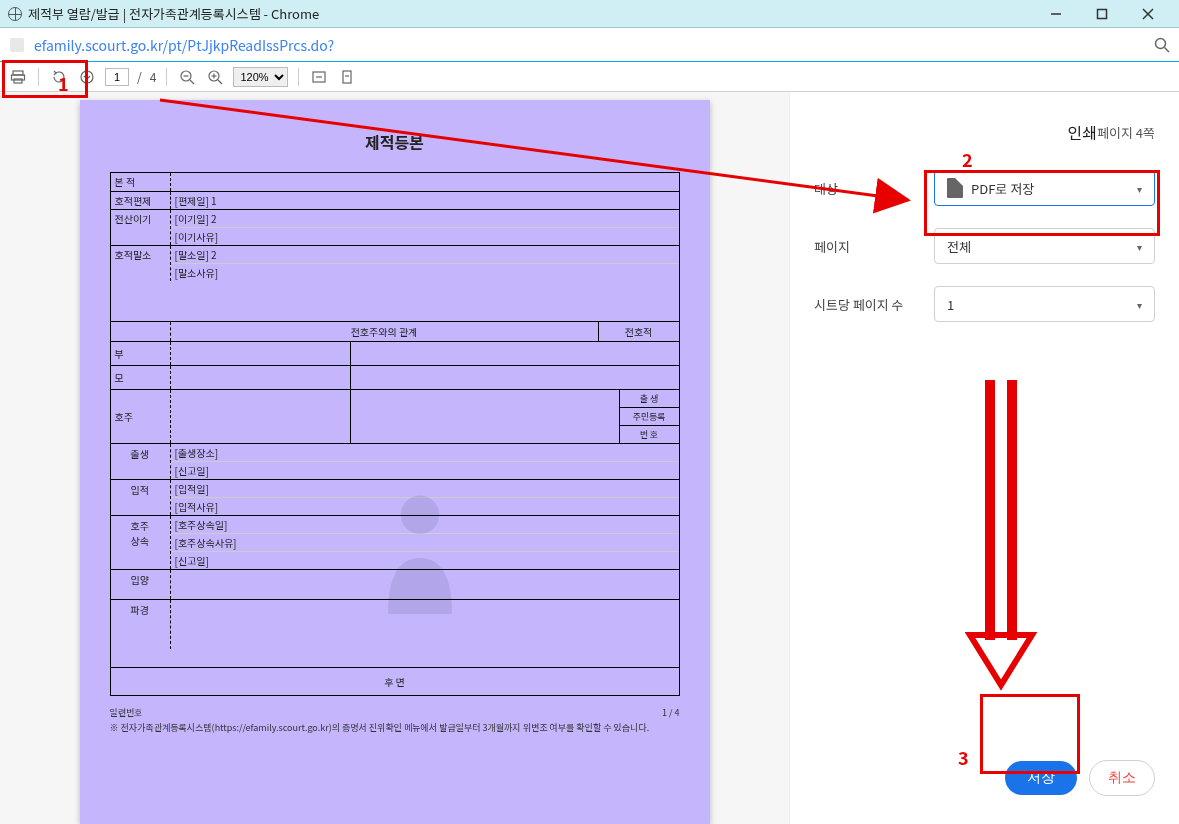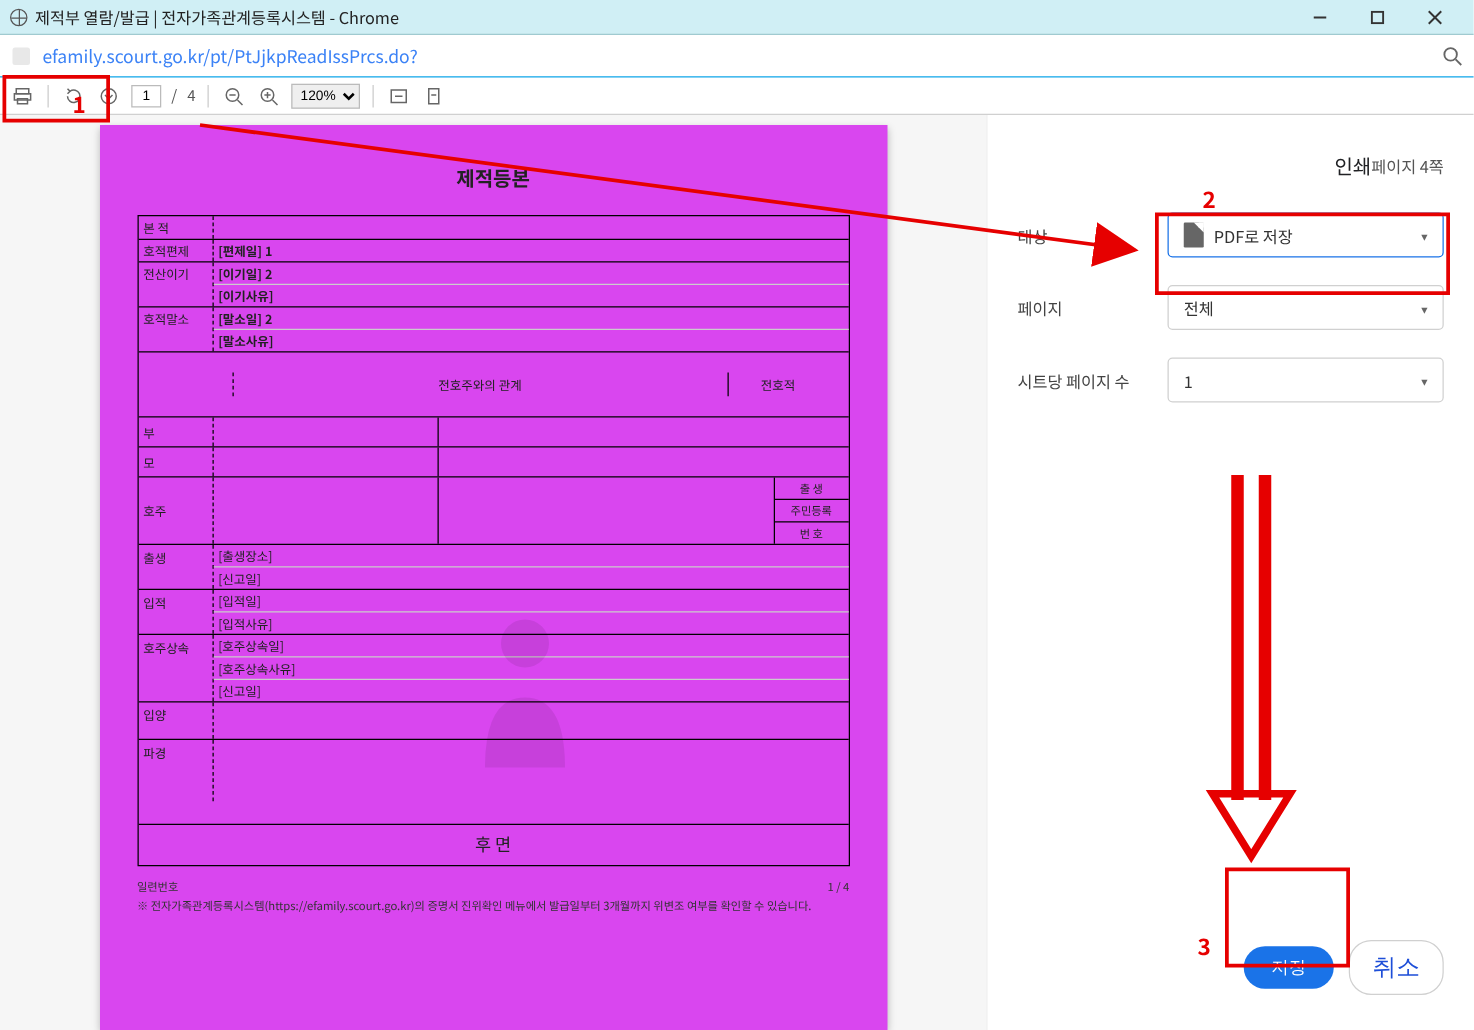--- a/index.html
+++ b/index.html
@@ -29,63 +29,63 @@
   .pdftoolbar .pageinput { width:24px; height:18px; border:1px solid #bbb; text-align:center; font-size:11px; }
   .pdftoolbar .zoomsel { height:20px; border:1px solid #bbb; font-size:11px; padding:0 2px; }
   .pdftoolbar svg { width:16px; height:16px; stroke:#666; fill:none; stroke-width:1.2; }
 
   
   .content { display:flex; height:calc(100% - 28px - 34px - 30px); }
   .preview { flex:1; background:#f6f6f6; overflow:hidden; position:relative; display:flex; justify-content:center; padding-top:8px; }
   .sidepanel { width:390px; background:#fff; border-left:1px solid #eee; position:relative; padding:28px 24px; }
 
   
-  .page { width:630px; background:#d946ef; box-shadow:0 2px 6px rgba(0,0,0,0.25); padding:20px 30px; font-size:11px; color:#222; position:relative; }
+  .page { width:630px; background:#c4b5fd; box-shadow:0 2px 6px rgba(0,0,0,0.25); padding:20px 30px; font-size:11px; color:#222; position:relative; }
   .page h2 { text-align:center; font-size:16px; font-weight:bold; margin:10px 0 18px; }
   .doc { border:1px solid #000; }
   .doc-row { display:flex; border-top:1px solid #000; min-height:18px; }
   .doc-row:first-child { border-top:none; }
   .doc-cell-l { width:60px; border-right:1px dashed #000; padding:1px 4px; font-size:10px; }
   .doc-cell-r { flex:1; padding:1px 4px; font-size:10px; }
-  .doc-sub { padding:0;font-weight:bold; }
+  .doc-sub { padding:0; }
   .doc-sub > div { border-top:1px solid #ccc; padding:1px 4px; }
   .doc-sub > div:first-child { border-top:none; }
   .doc-section-head { text-align:center; padding:2px; font-size:10px; }
   .rel-row { display:flex; border-top:1px solid #000; }
   .rel-l { width:60px; border-right:1px dashed #000; padding:4px 4px; font-size:10px; display:flex; align-items:center; }
   .rel-mid { width:180px; border-right:1px solid #000; }
   .rel-r { flex:1; }
   .rel-rightstack { display:flex; flex-direction:column; }
   .rel-rightstack > div { border-bottom:1px solid #000; padding:2px 4px; font-size:9px; text-align:center; }
   .rel-rightstack > div:last-child { border-bottom:none; }
   .eventsec { display:flex; border-top:1px solid #000; }
-  .eventsec .elabel { width:60px; border-right:1px dashed #000; padding:2px 4px; font-size:10px; }
+  .eventsec .elabel { width:60px; border-right:1px dashed #000; padding:2px 20px; font-size:10px; }
   .eventsec .ebody { flex:1; }
   .eventsec .ebody > div { border-top:1px solid #ccc; padding:1px 4px; font-size:10px; }
   .eventsec .ebody > div:first-child { border-top:none; }
   .watermark { position:absolute; left:260px; top:370px; width:160px; height:160px; opacity:0.08; }
   .footer-sep { margin-top:18px; border-top:1.5px solid #000; }
-  .footer-center { text-align:center; font-size:14px; padding:6px 11px; }
+  .footer-center { text-align:center; font-size:10px; padding:6px 11px; }
   .footer-meta { display:flex; justify-content:space-between; font-size:9px; color:#333; margin-top:10px; }
   .footnote { font-size:9px; color:#333; margin-top:2px; }
 
   
   .sp-header { display:flex; justify-content:flex-end; align-items:center; font-size:16px; color:#202124; margin-bottom:26px; }
   .sp-header .pagecount { font-size:13px; color:#555; }
   .sp-row { display:flex; align-items:center; margin-bottom:22px; }
   .sp-label { width:120px; font-size:13px; color:#444; }
   .sp-select { flex:1; height:36px; border:1px solid #d0d0d0; border-radius:4px; display:flex; align-items:center; padding:0 12px; font-size:13px; color:#333; position:relative;text-align:center; }
   .sp-select .caret { margin-left:auto; color:#666; font-size:10px; }
   .sp-select.highlight { border:1.5px solid #1a73e8; }
   .sp-select .ficon { width:16px; height:20px; background:#666; margin-right:8px; border-radius:1px; position:relative; }
   .sp-select .ficon:before { content:""; position:absolute; right:0; top:0; border:4px solid #fff; border-left-color:transparent; border-bottom-color:transparent; }
 
   .sp-actions { position:absolute; bottom:28px; right:24px; display:flex; align-items:center; gap:12px; }
   .btn-save { background:#1a73e8; color:#fff; border:none; border-radius:18px; padding:8px 22px; font-size:14px; }
-  .btn-cancel { background:#fff; color:#1d4ed8; border:1px solid #d0d0d0; border-radius:18px; padding:8px 18px; font-size:19px; }
+  .btn-cancel { background:#fff; color:#ef4444; border:1px solid #d0d0d0; border-radius:18px; padding:8px 18px; font-size:14px; }
 
   
   .ann { position:absolute; border:3px solid #e60000; pointer-events:none; }
   .ann-num { position:absolute; color:#e60000; font-size:18px; font-weight:bold; pointer-events:none; }
   svg.overlay { position:absolute; left:0; top:0; pointer-events:none; }
 </style>
 </head>
 <body>
 
 <div class="titlebar">
@@ -203,21 +203,21 @@
           </div>
         </div>
         <div class="doc-row">
           <div class="doc-cell-l">호적말소</div>
           <div class="doc-cell-r doc-sub">
             <div>[말소일] 2</div>
             <div>[말소사유]</div>
           </div>
         </div>
 
-        <div class="doc-row" style="padding:16px;">
+        <div class="doc-row" style="padding:0;margin-top:40px;">
           <div style="flex:1;display:flex;">
             <div style="width:60px;border-right:1px dashed #000;"></div>
             <div style="flex:1;border-right:1px solid #000;" class="doc-section-head">전호주와의 관계</div>
             <div style="width:80px;" class="doc-section-head">전호적</div>
           </div>
         </div>
 
         <div class="rel-row">
           <div class="rel-l">부</div>
           <div class="rel-mid"></div>

